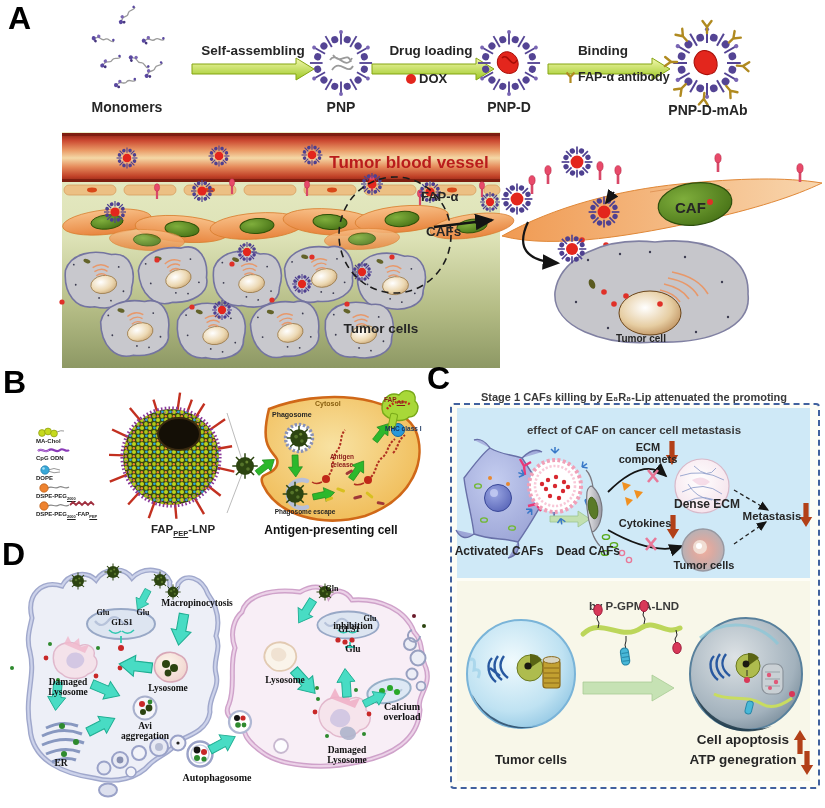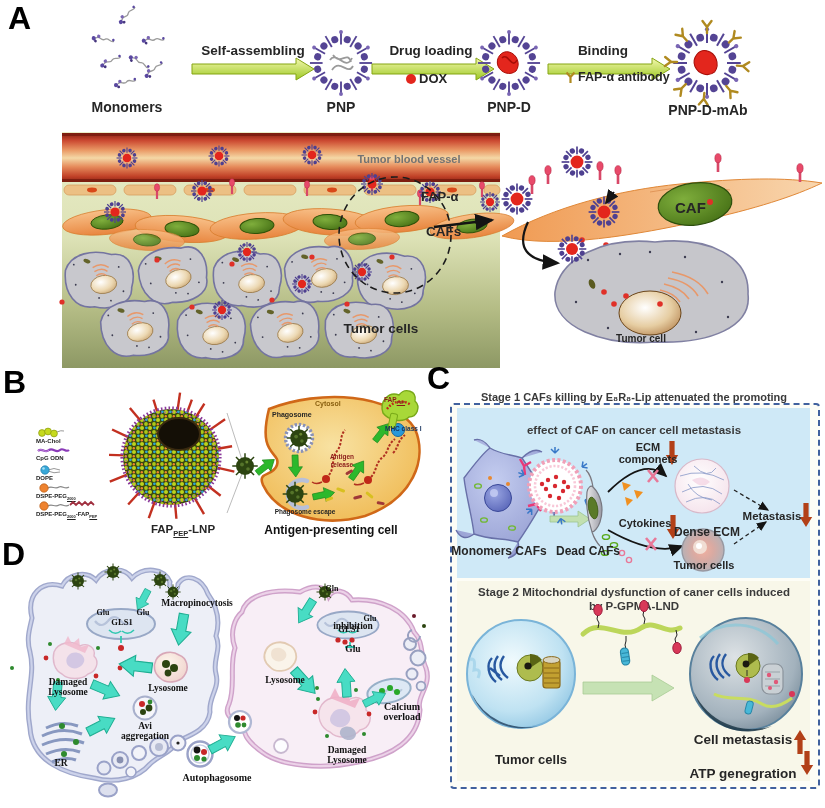--- a/index.html
+++ b/index.html
@@ -362,21 +362,21 @@
     <circle cx="60,5" cy="170" r="2.6"></circle>
         <circle cx="330" cy="125" r="2.6"></circle>
   </g>
   <use href="#npSmall" transform="translate(185,120) scale(0.9)"></use>
   <use href="#npSmall" transform="translate(240,152) scale(0.9)"></use>
   <use href="#npSmall" transform="translate(300,140) scale(0.9)"></use>
   <use href="#npSmall" transform="translate(160,178) scale(0.9)"></use>
   <ellipse cx="333" cy="103" rx="56" ry="58" fill="none" stroke="#1c1c1c" stroke-width="1.6" stroke-dasharray="7,5"></ellipse>
   <line x1="372" y1="95" x2="430" y2="88" stroke="#141414" stroke-width="2.4" marker-end="url(#mb)"></line>
 </svg>
-<div class="lbl ctr" style="left:409px;top:154px;font-size:11px;color:#737373;">Tumor blood vessel</div>
+<div class="lbl ctr" style="left:409px;top:154px;font-size:17px;color:#b91c1c;">Tumor blood vessel</div>
 <div class="lbl" style="left:421px;top:190px;font-size:13px;">FAP-α</div>
 <div class="lbl" style="left:426px;top:225px;font-size:13.5px;">CAFs</div>
 <div class="lbl ctr" style="left:381px;top:322px;font-size:13.5px;">Tumor cells</div>
 
 <svg width="325" height="236" style="left:500px;top:132px;" viewBox="0 0 325 236">
   <path d="M2,104 C55,118 140,102 200,89 C255,77 295,64 322,51 C285,45 240,46 180,52 C120,58 55,74 2,104 Z" fill="url(#cafG2)" stroke="#e08838" stroke-width="1"></path>
   <path d="M150,60 q40,-8 80,-2 M160,68 q35,-6 66,-2 M170,76 q28,-5 52,-2" stroke="#d88848" stroke-width="1" fill="none" opacity="0.7"></path>
   <ellipse cx="195" cy="72" rx="37" ry="21" transform="rotate(-7 195 72)" fill="url(#cafNuc)" stroke="#2c4e0c" stroke-width="1.2"></ellipse>
   <use href="#lpop" transform="translate(32,62) scale(1.2)"></use>
   <use href="#lpop" transform="translate(48,52) scale(1.2)"></use>
@@ -622,30 +622,29 @@
   </g>
   <g>
     <circle cx="247" cy="110" r="21" fill="url(#tballG)" stroke="#9898a0" stroke-width="1.4"></circle>
     <circle cx="244" cy="107" r="7" fill="#f2e2d8" opacity="0.9"></circle>
     <circle cx="243" cy="106" r="3" fill="#fff"></circle>
   </g>
   <path d="M278,50 L312,70" stroke="#222" stroke-width="1.3" stroke-dasharray="4,3" marker-end="url(#mb)"></path>
   <path d="M278,104 L310,82" stroke="#222" stroke-width="1.3" stroke-dasharray="4,3" marker-end="url(#mb)"></path>
   <use href="#rarrow" transform="translate(350,75)"></use>
 </svg>
-<div class="lbl ctr" style="left:499px;top:545px;font-size:12px;">Monomers CAFs</div>
+<div class="lbl ctr" style="left:499px;top:545px;font-size:12px;">Activated CAFs</div>
 <div class="lbl ctr" style="left:588px;top:545px;font-size:12px;">Dead CAFs</div>
 <div class="lbl ctr" style="left:648px;top:442px;font-size:11px;">ECM</div>
 <div class="lbl ctr" style="left:648px;top:454px;font-size:11px;">componets</div>
-<div class="lbl ctr" style="left:707px;top:498px;font-size:12px;margin-top:28px;">Dense ECM</div>
+<div class="lbl ctr" style="left:707px;top:498px;font-size:12px;">Dense ECM</div>
 <div class="lbl ctr" style="left:645px;top:518px;font-size:11px;">Cytokines</div>
 <div class="lbl ctr" style="left:704px;top:560px;font-size:11px;">Tumor cells</div>
 <div class="lbl ctr" style="left:772px;top:510px;font-size:11.5px;">Metastasis</div>
 
-<div class="lbl ctr" style="left:634px;top:586px;font-size:11.5px;color:#3a3a3a;">Stage 2  Mitochondrial dysfunction of caner cells induced</div>
 <div class="lbl ctr" style="left:634px;top:600px;font-size:11.5px;color:#3a3a3a;">by P-GPMA-LND</div>
 
 <svg width="356" height="183" style="left:456px;top:598px;" viewBox="0 0 356 183">
   <g>
     <circle cx="65" cy="76" r="54" fill="url(#cell1G)" stroke="#7ab4d8" stroke-width="2"></circle>
     <path d="M16,96 A54,54 0 0,0 82,128 A60,60 0 0,1 16,96 Z" fill="#2a4a68" opacity="0.85"></path>
     <path d="M14,62 q6,-4 4,10 q8,-2 4,8" stroke="#9cd0e8" stroke-width="3" fill="none" opacity="0.7"></path>
     <path d="M36,60 C30,66 32,78 40,84 M42,58 C36,66 38,76 46,82 M48,58 C42,66 44,74 52,80 M34,70 l10,8" stroke="#2858a0" stroke-width="2.4" fill="none"></path>
     <circle cx="74" cy="70" r="13" fill="#aebc4e" stroke="#6a7820" stroke-width="1"></circle>
     <path d="M74,70 L86,62 A14,14 0 0,0 74,56 Z" fill="#5a6414"></path>
@@ -689,22 +688,22 @@
       <circle cx="314" cy="90" r="2" fill="#e05878"></circle>
     </g>
     <path d="M258,96 C272,104 292,96 306,106 C316,112 328,106 336,100" stroke="#c8dc60" stroke-width="3" fill="none"></path>
     <rect x="290" y="103" width="6.5" height="13" rx="3" fill="#48b8d8" stroke="#2888a8" stroke-width="1" transform="rotate(14 293 109)"></rect>
     <circle cx="336" cy="96" r="3" fill="#d83858"></circle>
   </g>
   <use href="#rarrow" transform="translate(344,144) rotate(180)"></use>
   <use href="#rarrow" transform="translate(351,165)"></use>
 </svg>
 <div class="lbl ctr" style="left:531px;top:753px;font-size:13px;">Tumor cells</div>
-<div class="lbl ctr" style="left:743px;top:733px;font-size:13.5px;">Cell metastasis</div>
-<div class="lbl ctr" style="left:743px;top:753px;font-size:13.5px;margin-top:14px;">ATP  genegration</div>
+<div class="lbl ctr" style="left:743px;top:733px;font-size:13.5px;">Cell apoptosis</div>
+<div class="lbl ctr" style="left:743px;top:753px;font-size:13.5px;">ATP  genegration</div>
 
 <div class="lbl panel-letter" style="left:2px;top:538px;">D</div>
 
 <svg width="425" height="252" style="left:12px;top:556px;" viewBox="0 0 425 252">
 
   <g>
     <path id="lcell" d="M20,62 C14,38 30,24 50,30 C56,18 74,14 84,24 C92,12 112,10 120,22 C132,10 152,12 158,26 C156,36 166,38 166,28 C174,16 190,22 196,38 C206,52 208,66 204,80 C210,94 200,104 204,118 C208,132 196,142 198,156 C196,172 182,178 168,184 C160,196 146,200 138,208 C126,222 104,228 82,222 C54,218 20,206 18,172 C12,140 24,120 18,96 C14,82 18,72 20,62 Z" fill="#edeff7" stroke="#a0a8cc" stroke-width="5"></path>
     <path d="M20,62 C14,38 30,24 50,30 C56,18 74,14 84,24 C92,12 112,10 120,22 C132,10 152,12 158,26 C156,36 166,38 166,28 C174,16 190,22 196,38 C206,52 208,66 204,80 C210,94 200,104 204,118 C208,132 196,142 198,156 C196,172 182,178 168,184 C160,196 146,200 138,208 C126,222 104,228 82,222 C54,218 20,206 18,172 C12,140 24,120 18,96 C14,82 18,72 20,62 Z" fill="none" stroke="#ccd2ea" stroke-width="2.2"></path>
   </g>
   <use href="#npG" transform="translate(66,25)"></use>

